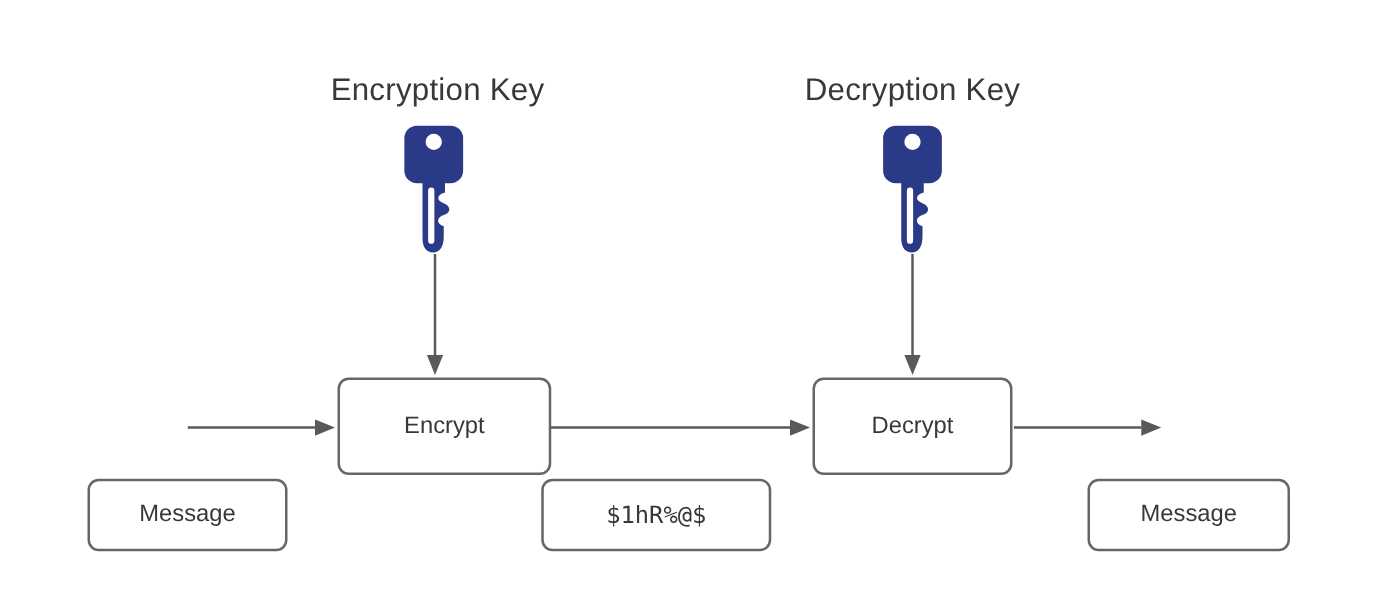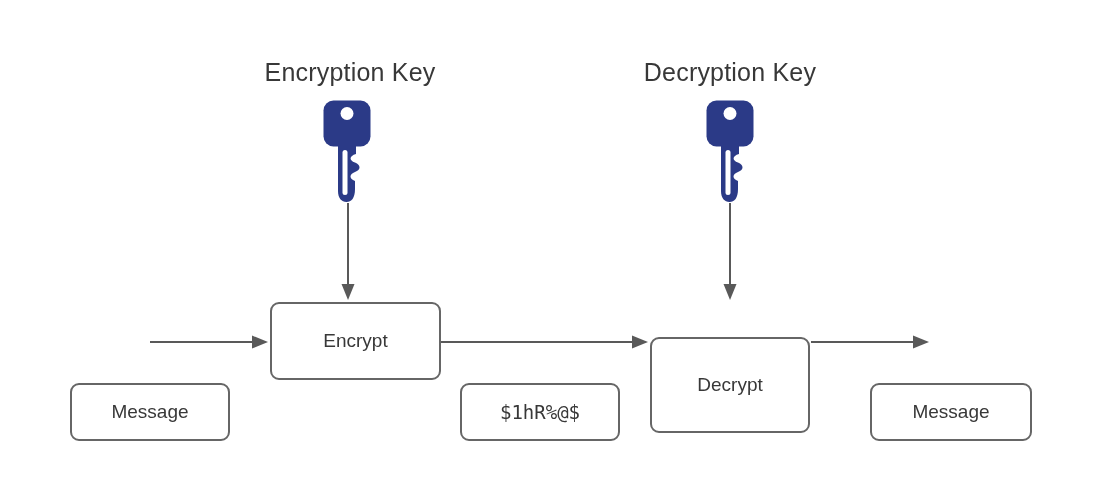--- a/index.html
+++ b/index.html
@@ -91,27 +91,27 @@
   </svg>
 
   <svg class="abs" style="left:811px;top:334px;" width="118" height="16" viewBox="0 0 118 16">
     <line class="line-stroke" x1="0" y1="8" x2="102" y2="8"></line>
     <polygon class="line-fill" points="102,1.5 102,14.5 118,8"></polygon>
   </svg>
 
   <div class="node" style="left:270px;top:302px;width:171px;height:78px;">
     <span>Encrypt</span>
   </div>
-  <div class="node" style="left:650px;top:302px;width:160px;height:96px;margin-top:35px;">
+  <div class="node" style="left:650px;top:302px;width:160px;height:78px;">
     <span>Decrypt</span>
   </div>
 
   <div class="node" style="left:70px;top:383px;width:160px;height:58px;">
     <span>Message</span>
   </div>
-  <div class="node" style="left:460px;top:383px;width:160px;height:58px;">
+  <div class="node" style="left:433px;top:383px;width:184px;height:58px;">
     <span class="mono">$1hR%@$</span>
   </div>
   <div class="node" style="left:870px;top:383px;width:162px;height:58px;">
     <span>Message</span>
   </div>
 
 </div>
 
 </body></html>

